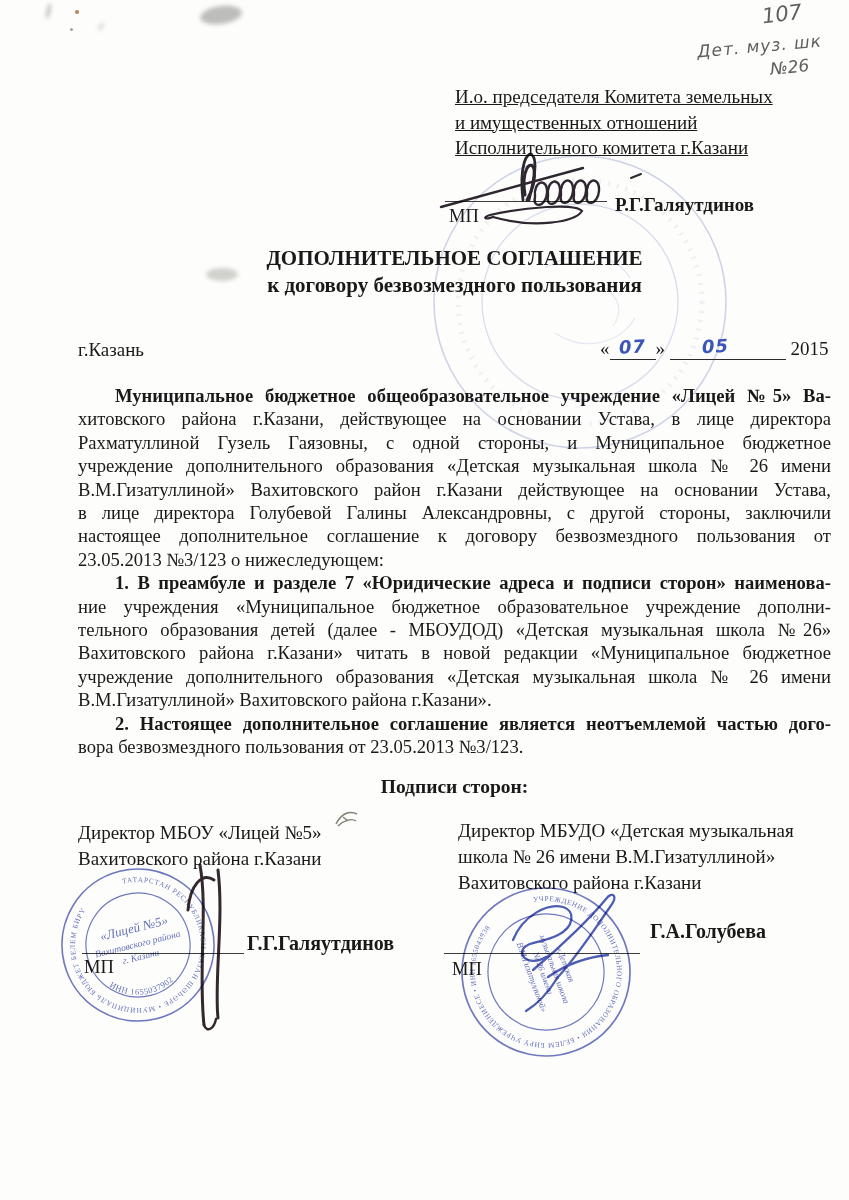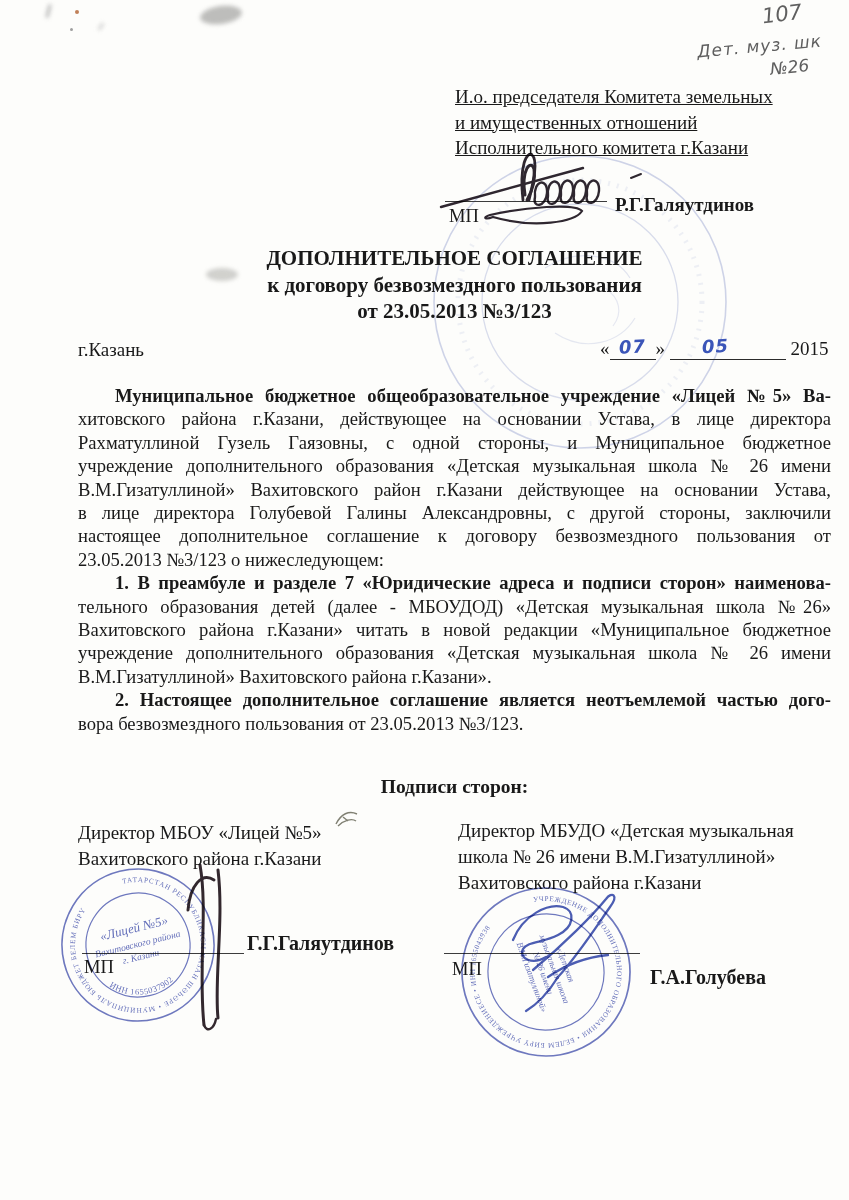--- a/index.html
+++ b/index.html
@@ -93,40 +93,40 @@
       <use href="#coil" x="126" y="50"></use>
       <use href="#coil" x="139" y="50"></use>
       <use href="#coil" x="152" y="50"></use>
       <path d="M58,72 C100,84 140,77 147,66 C140,58 90,62 55,70 C47,72.5 50,75 58,72" stroke-width="2.2"></path>
     </g>
   </svg>
 
   <div class="abs doc-title">
     <div>ДОПОЛНИТЕЛЬНОЕ СОГЛАШЕНИЕ</div>
     <div>к договору безвозмездного пользования</div>
-    <div>от 23.05.2013 №3/123</div>
   </div>
 
   <div class="abs date-row-city">г.Казань</div>
   <div class="abs date-row-right">
     <span>«</span><span class="blank day"><span class="hand">07</span></span><span>»</span>
     <span class="blank month"><span class="hand">05</span></span>
     <span>2015</span>
   </div>
 
   <div class="abs doc-body">
     <div class="bl ind">Муниципальное бюджетное общеобразовательное учреждение «Лицей №5» Ва-</div>
     <div class="bl">хитовского района г.Казани, действующее на основании Устава, в лице директора</div>
     <div class="bl">Рахматуллиной Гузель Гаязовны, с одной стороны, и Муниципальное бюджетное</div>
     <div class="bl">учреждение дополнительного образования «Детская музыкальная школа № 26 имени</div>
     <div class="bl">В.М.Гизатуллиной» Вахитовского район г.Казани действующее на основании Устава,</div>
     <div class="bl">в лице директора Голубевой Галины Александровны, с другой стороны, заключили</div>
     <div class="bl">настоящее дополнительное соглашение к договору безвозмездного пользования от</div>
     <div class="bl lastline">23.05.2013 №3/123 о нижеследующем:</div>
     <div class="bl ind">1. В преамбуле и разделе 7 «Юридические адреса и подписи сторон» наименова-</div>
+    <div class="bl">ние учреждения «Муниципальное бюджетное образовательное учреждение дополни-</div>
     <div class="bl">тельного образования детей (далее - МБОУДОД) «Детская музыкальная школа №26»</div>
     <div class="bl">Вахитовского района г.Казани» читать в новой редакции «Муниципальное бюджетное</div>
     <div class="bl">учреждение дополнительного образования «Детская музыкальная школа № 26 имени</div>
     <div class="bl lastline">В.М.Гизатуллиной» Вахитовского района г.Казани».</div>
     <div class="bl ind">2. Настоящее дополнительное соглашение является неотъемлемой частью дого-</div>
     <div class="bl lastline">вора безвозмездного пользования от 23.05.2013 №3/123.</div>
   </div>
 
   <div class="abs sig-heading">Подписи сторон:</div>
   <svg class="overlay z5" style="left:334px;top:808px;" width="26" height="22" viewBox="0 0 26 22">
@@ -145,21 +145,21 @@
     <div>Директор МБУДО «Детская музыкальная</div>
     <div>школа № 26 имени В.М.Гизатуллиной»</div>
     <div>Вахитовского района г.Казани</div>
   </div>
 
   <div class="abs uline" style="left:82px;top:953px;width:162px;"></div>
   <div class="abs sig-name" style="left:247px;top:932px;">Г.Г.Галяутдинов</div>
   <div class="abs mp" style="left:84px;top:957px;">МП</div>
 
   <div class="abs uline" style="left:444px;top:953px;width:196px;"></div>
-  <div class="abs sig-name" style="left:650px;top:966px;">Г.А.Голубева</div>
+  <div class="abs sig-name" style="left:650px;top:920px;">Г.А.Голубева</div>
   <div class="abs mp" style="left:452px;top:959px;">МП</div>
 
   <svg class="overlay z5" style="left:53px;top:860px;transform:rotate(-14deg);" width="170" height="170" viewBox="0 0 170 170">
     <defs>
       <path id="lring" d="M85,22 a63,63 0 1 1 -0.1,0"></path>
       <path id="linn" d="M42,112 A52,52 0 0 0 128,112"></path>
     </defs>
     <g fill="none" stroke="#4b58b2" opacity="0.8">
       <circle cx="85" cy="85" r="76" stroke-width="1.7"></circle>
       <circle cx="85" cy="85" r="52" stroke-width="1.2"></circle>

